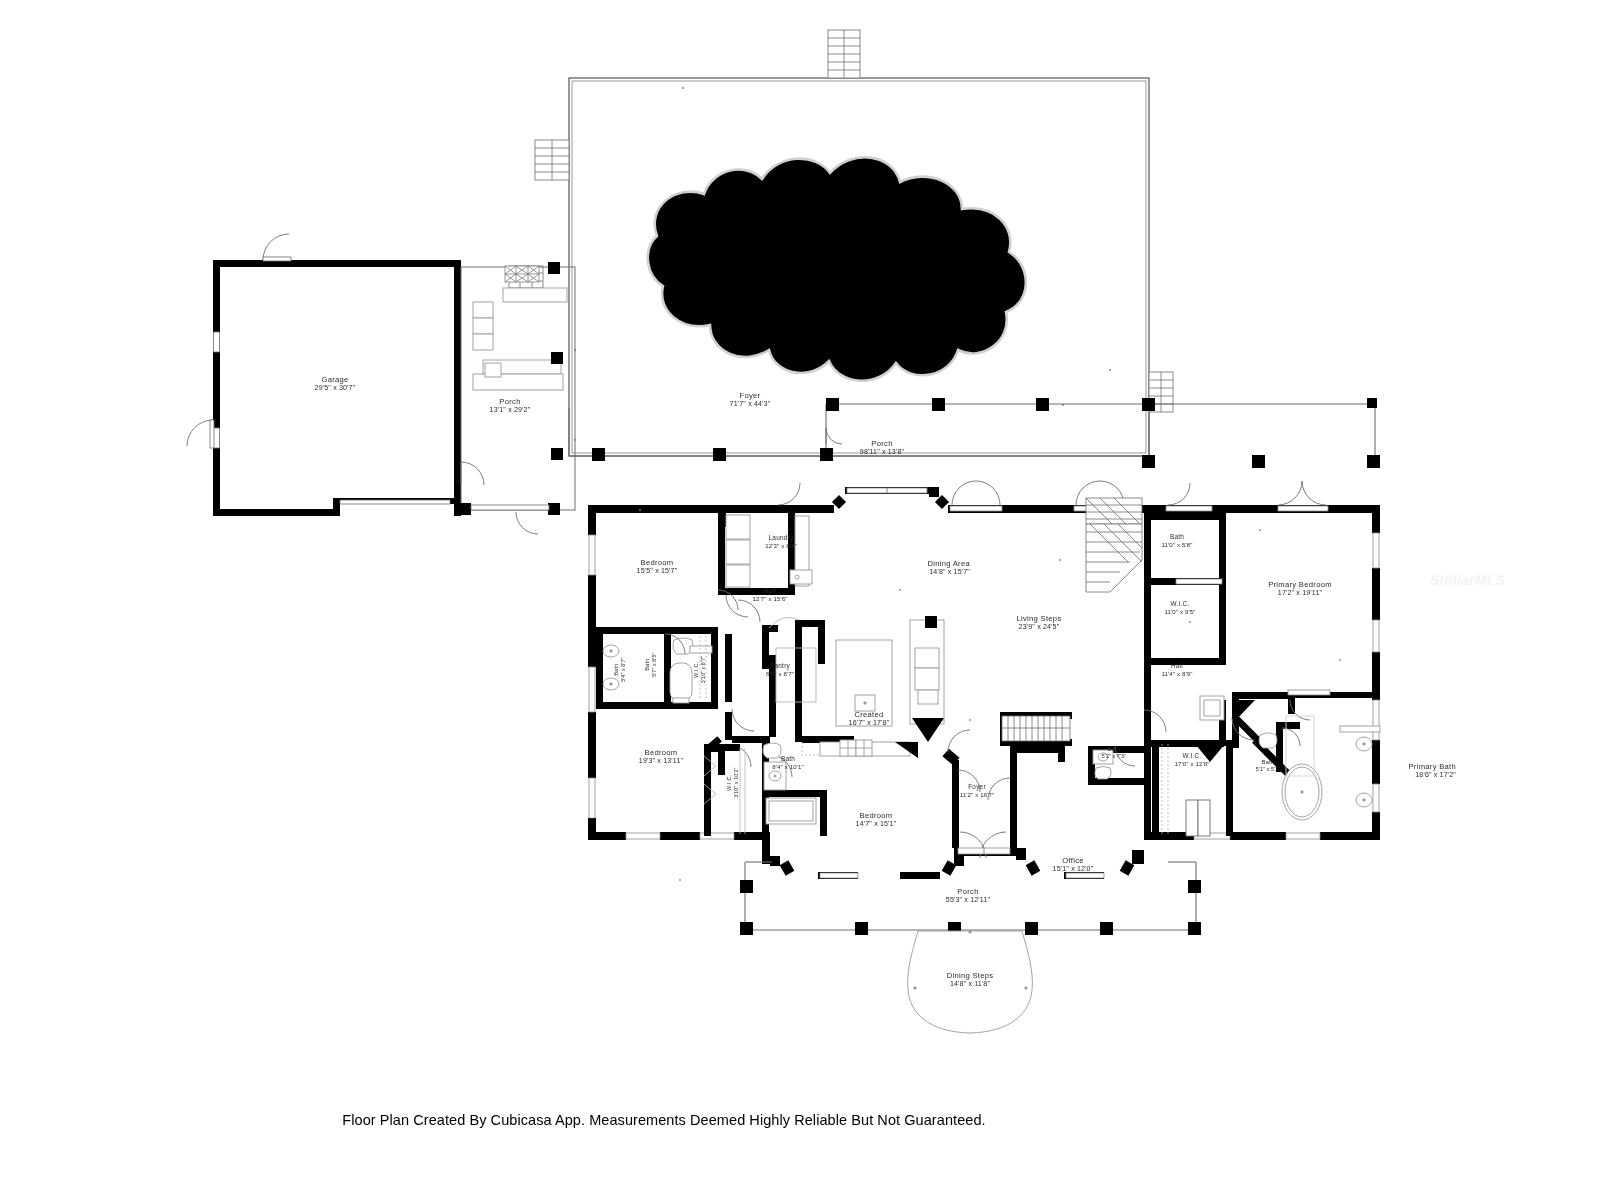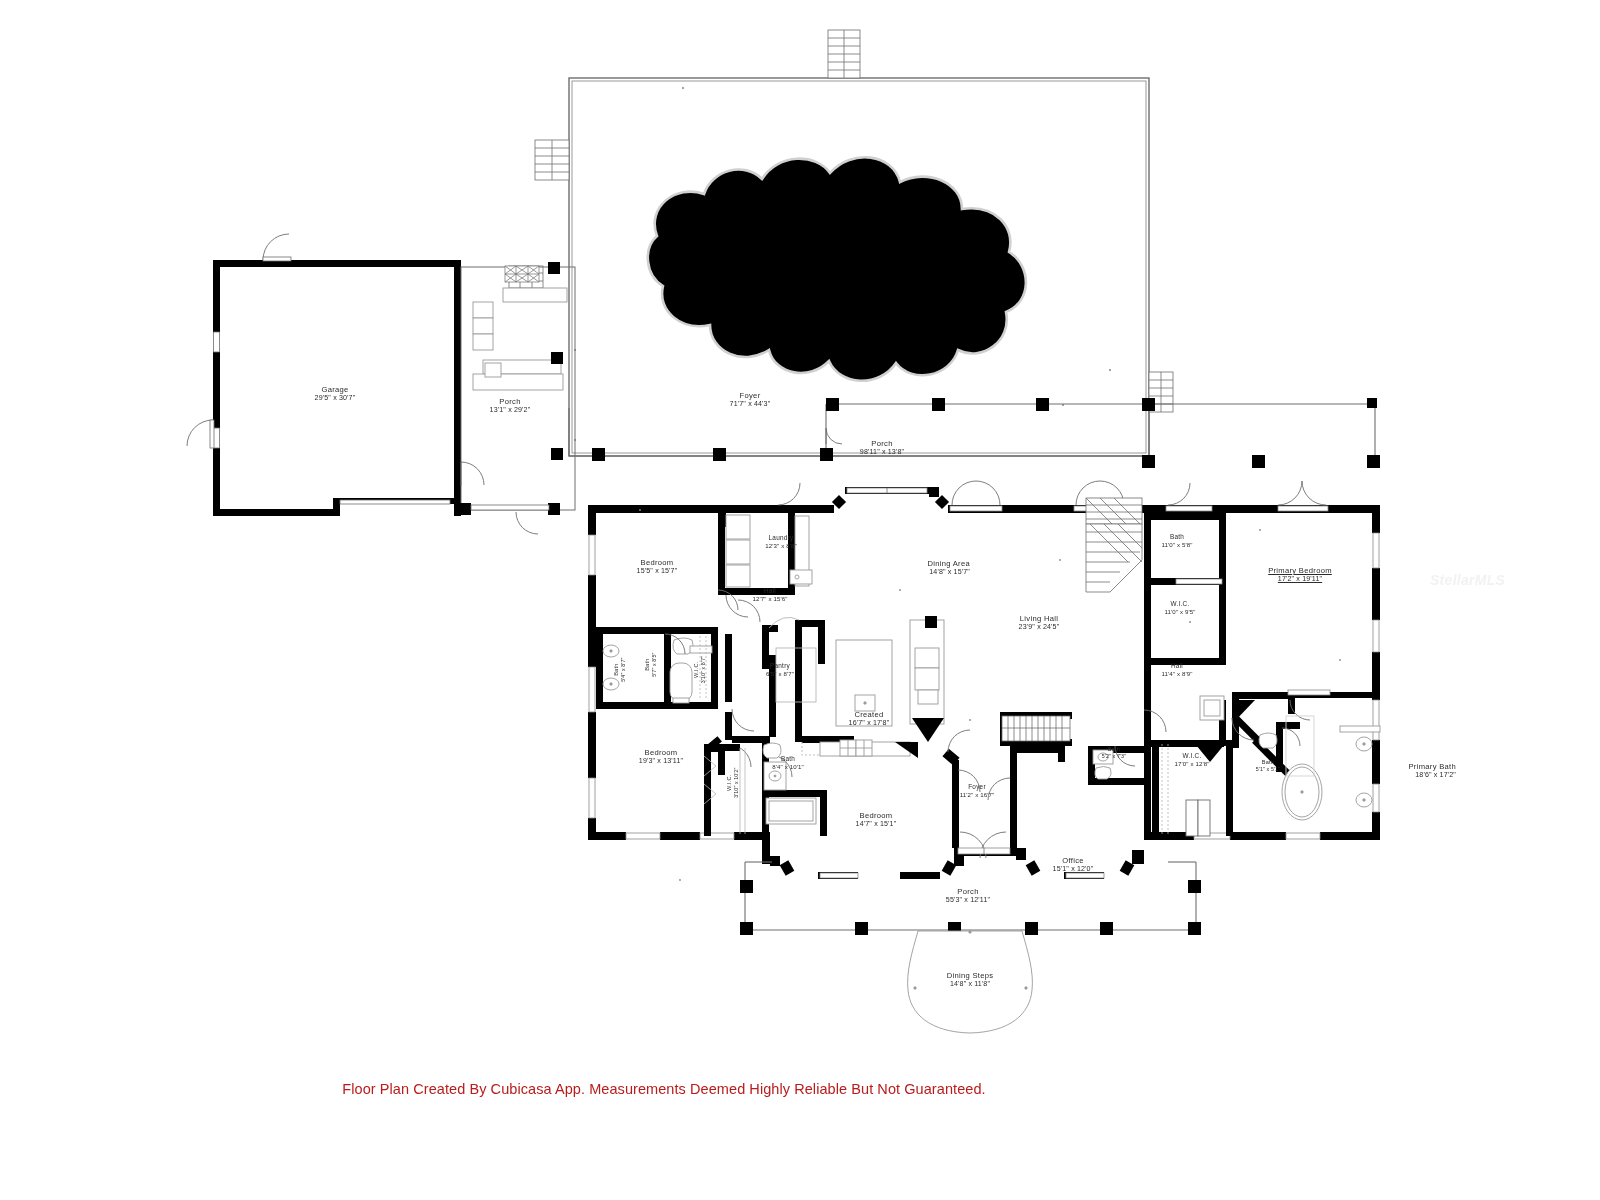--- a/index.html
+++ b/index.html
@@ -7,22 +7,22 @@
   body{width:1600px;height:1200px;position:relative;overflow:hidden;
        font-family:"Liberation Sans","DejaVu Sans",sans-serif;color:#1a1a1a;}
   #plan{position:absolute;left:0;top:0;width:1600px;height:1200px;}
   .lbl{position:absolute;text-align:center;line-height:1.22;white-space:nowrap;
        color:#2b2b2b;pointer-events:none;}
   .lbl .n{display:block;font-size:7.6px;letter-spacing:.04em;}
   .lbl .d{display:block;font-size:7.1px;letter-spacing:.02em;}
   .lbl.rot{transform-origin:center center;}
   .tiny .n{font-size:5.6px;} .tiny .d{font-size:5.3px;}
   .small .n{font-size:6.4px;} .small .d{font-size:6.1px;}
-  #footer{position:absolute;left:0;top:1081px;width:1328px;text-align:center;
-          font-size:14.5px;color:#b91c1c;letter-spacing:.005em;}
+  #footer{position:absolute;left:0;top:1112px;width:1328px;text-align:center;
+          font-size:14.5px;color:#000000;letter-spacing:.005em;}
   #wm{position:absolute;left:1430px;top:572px;font-size:14px;color:#f2f2f2;
       font-style:italic;font-weight:bold;letter-spacing:.02em;user-select:none;}
 </style>
 </head>
 <body>
 
 <svg id="plan" viewBox="0 0 1600 1200" xmlns="http://www.w3.org/2000/svg">
   <rect x="0" y="0" width="1600" height="1200" fill="#ffffff"></rect>
 
   <g stroke="#6e6e6e" fill="none">
@@ -583,21 +583,21 @@
     <circle cx="1060" cy="560" r="0.9"></circle>
       <circle cx="1260" cy="530" r="0.9"></circle>
     <circle cx="970" cy="720" r="0.9"></circle>
       <circle cx="1190" cy="622" r="0.9"></circle>
     <circle cx="1340" cy="660" r="0.9"></circle>
       <circle cx="680" cy="880" r="0.9"></circle>
   </g>
 </svg>
 
 <div id="labels">
-    <div class="lbl" style="left: 245px; top: 375px; width: 180px; margin-top: 10px;">
+    <div class="lbl" style="left: 245px; top: 375px; width: 180px;">
       <span class="n">Garage</span>
       <span class="d">29'5" x 30'7"</span>
     </div>
     <div class="lbl" style="left: 420px; top: 397px; width: 180px;">
       <span class="n">Porch</span>
       <span class="d">13'1" x 29'2"</span>
     </div>
     <div class="lbl" style="left: 660px; top: 391px; width: 180px;">
       <span class="n">Foyer</span>
       <span class="d">71'7" x 44'3"</span>
@@ -616,32 +616,32 @@
     </div>
     <div class="lbl small" style="left: 680px; top: 587px; width: 180px;">
       <span class="n">Hall</span>
       <span class="d">12'7" x 15'6"</span>
     </div>
     <div class="lbl" style="left: 790px; top: 559px; width: 180px; text-align: right;">
       <span class="n">Dining Area</span>
       <span class="d">14'8" x 15'7"</span>
     </div>
     <div class="lbl" style="left: 949px; top: 614px; width: 180px;">
-      <span class="n">Living Hall</span>
+      <span class="n">Living Steps</span>
       <span class="d">23'9" x 24'5"</span>
     </div>
     <div class="lbl small" style="left: 1087px; top: 533px; width: 180px;">
       <span class="n">Bath</span>
       <span class="d">11'0" x 5'8"</span>
     </div>
     <div class="lbl small" style="left: 1090px; top: 600px; width: 180px;">
       <span class="n">W.I.C.</span>
       <span class="d">11'0" x 9'5"</span>
     </div>
-    <div class="lbl" style="left: 1210px; top: 566px; width: 180px; text-decoration: underline;">
+    <div class="lbl" style="left: 1210px; top: 580px; width: 180px;">
       <span class="n">Primary Bedroom</span>
       <span class="d">17'2" x 19'11"</span>
     </div>
     <div class="lbl small" style="left: 1087px; top: 662px; width: 180px;">
       <span class="n">Hall</span>
       <span class="d">11'4" x 8'9"</span>
     </div>
     <div class="lbl rot tiny" style="left: 530px; top: 663px; width: 180px; transform: rotate(-90deg);">
       <span class="n">Bath</span>
       <span class="d">5'4" x 8'7"</span>

